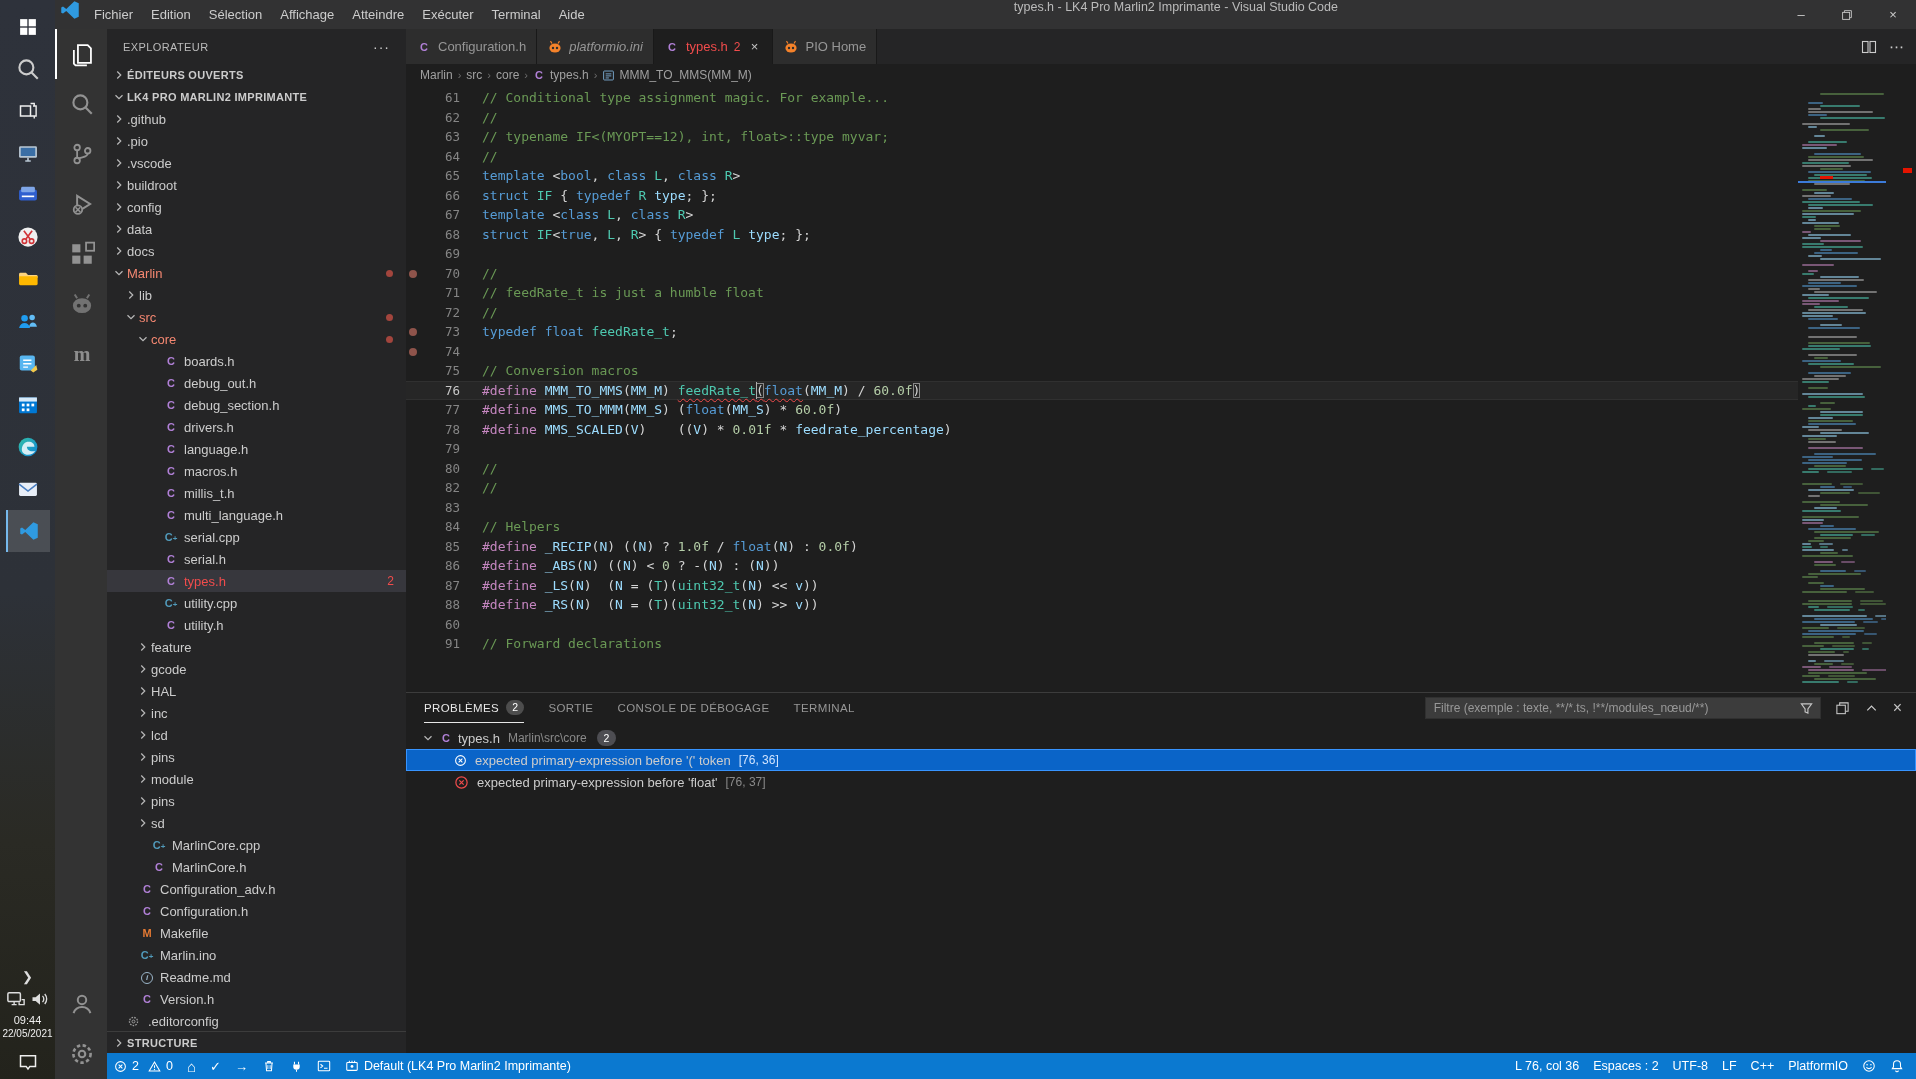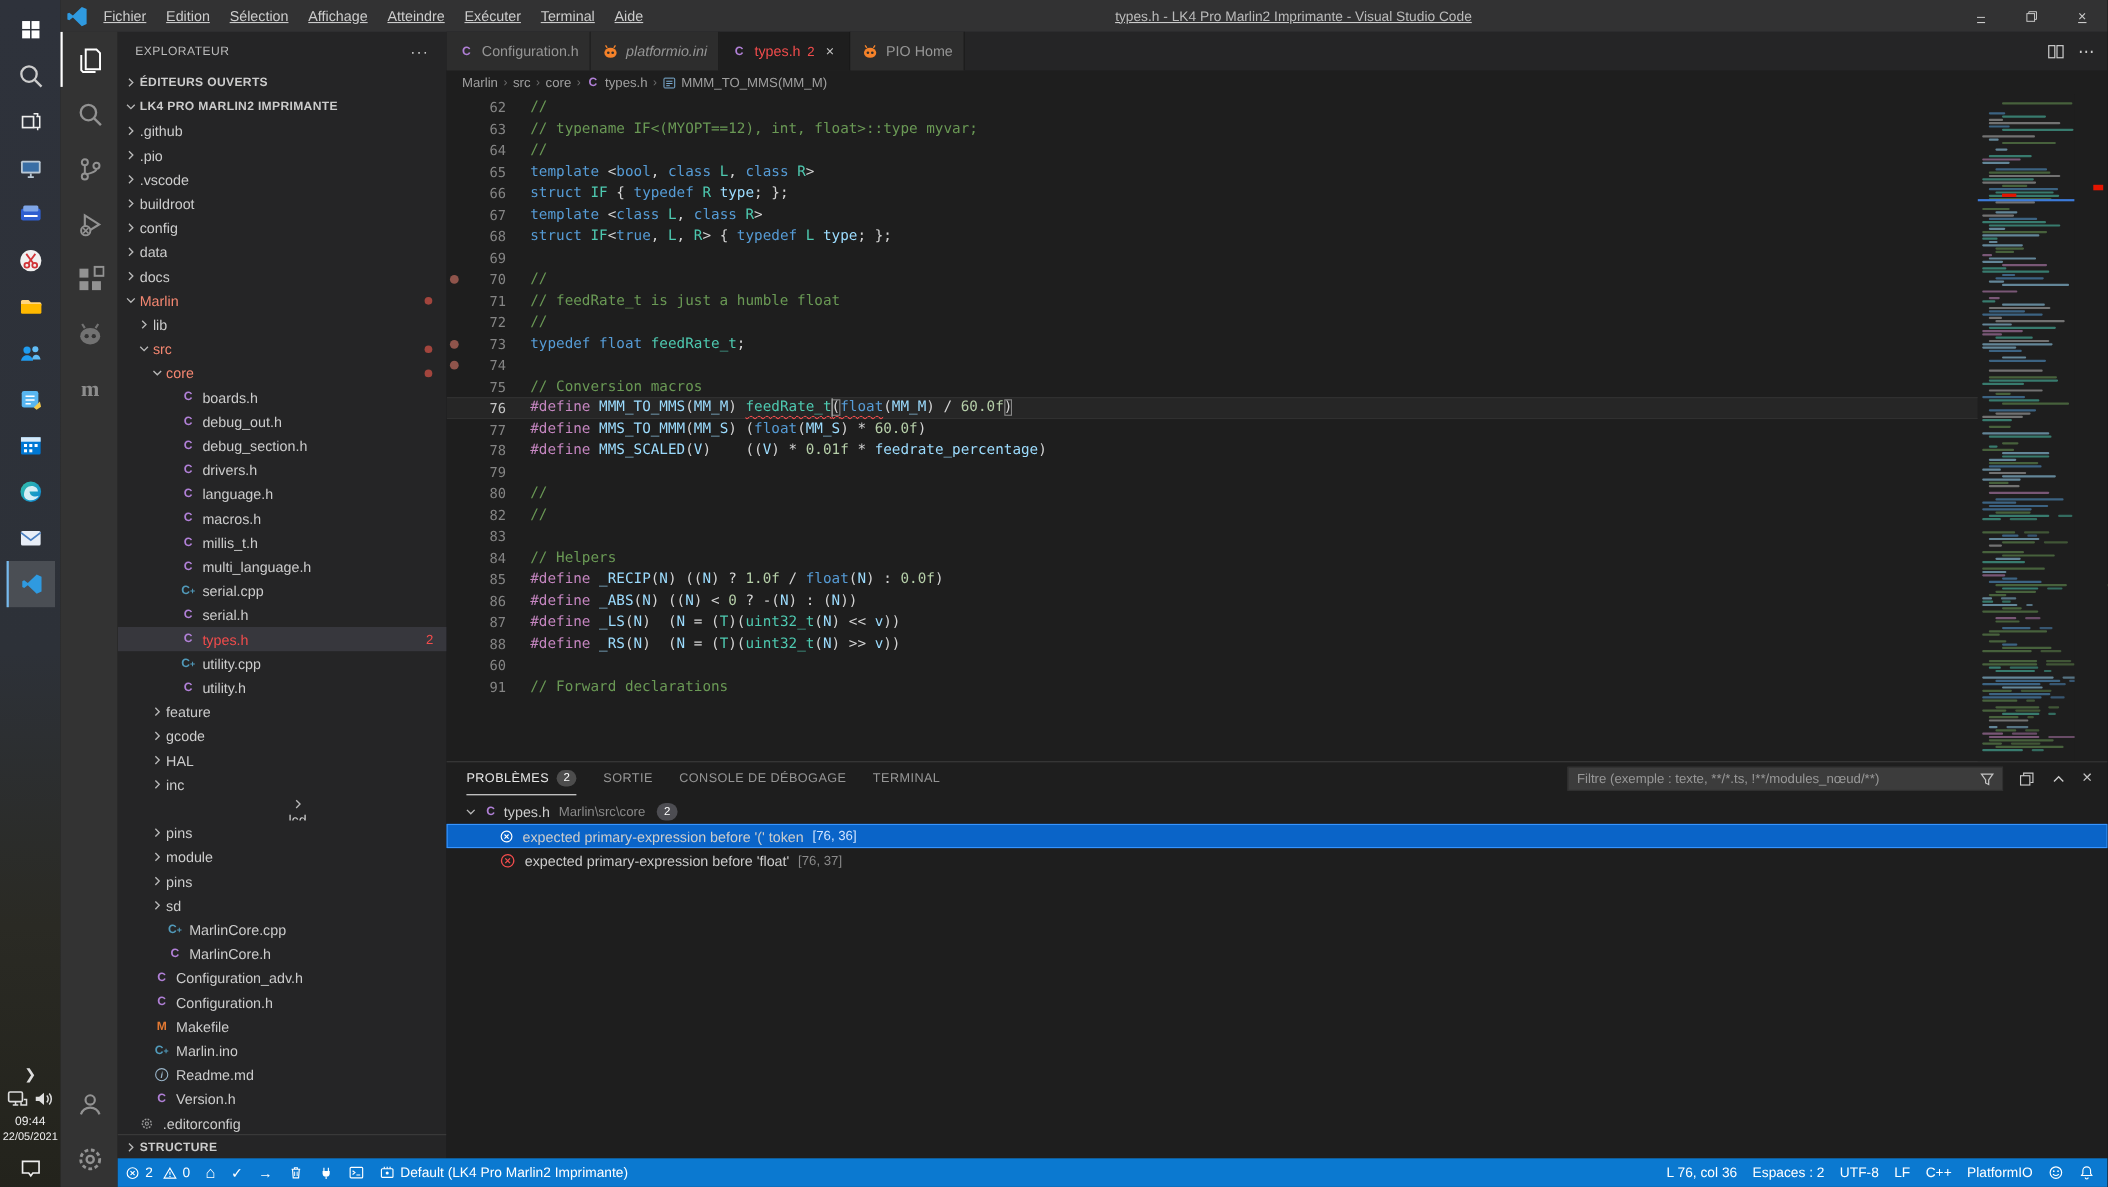--- a/index.html
+++ b/index.html
@@ -11,21 +11,21 @@
   .win-taskbar{width:55px;height:1079px;flex:none;display:flex;flex-direction:column;align-items:center;
     background:linear-gradient(180deg,#2e323b 0%,#2d3138 55%,#2a2a24 78%,#23231c 100%);padding-top:6px;}
   .tb-icon{width:44px;height:42px;display:flex;align-items:center;justify-content:center;flex:none;cursor:pointer;}
   .tb-icon.active-app{background:rgba(255,255,255,.14);border-left:2px solid #76b9ed;}
   .tb-spacer{flex:1;}
   .tb-clock{color:#eee;font-size:11px;text-align:center;line-height:14px;margin:4px 0;}
   .tb-tray{display:flex;gap:4px;align-items:center;}
 
   
   .vscode{flex:1;display:flex;flex-direction:column;height:1079px;min-width:0;}
-  .titlebar{height:29px;flex:none;background:#323233;display:flex;align-items:center;color:#cccccc;font-size:13px;text-decoration:underline;}
+  .titlebar{height:29px;flex:none;background:#323233;display:flex;color:#cccccc;font-size:13px;}
   .tb-logo{width:30px;display:flex;justify-content:center;}
   .menubar{display:flex;}
   .menu-item{padding:0 9px;line-height:29px;cursor:pointer;}
   .win-title{flex:1;text-align:center;color:#bbbbbb;font-size:12.5px;
     white-space:nowrap;overflow:hidden;text-overflow:ellipsis;padding-right:20px;}
   .win-controls{display:flex;height:29px;}
   .wc{width:46px;display:flex;align-items:center;justify-content:center;color:#cccccc;font-size:13px;cursor:pointer;}
 
   .body-row{flex:1;display:flex;min-height:0;}
 
@@ -587,21 +587,21 @@
                   <span class="tlabel">HAL</span>
                 </div>
                 <div class="trow" style="padding-left: 28px;">
                   <span class="chev">
                     <svg width="14" height="14" viewBox="0 0 16 16">
                       <path d="M6 4l4 4-4 4" fill="none" stroke="#b8b8b8" stroke-width="1.4"></path>
                     </svg>
                   </span>
                   <span class="tlabel">inc</span>
                 </div>
-                <div class="trow" style="padding-left: 28px; flex-direction: column;">
+                <div class="trow" style="padding-left: 28px;">
                   <span class="chev">
                     <svg width="14" height="14" viewBox="0 0 16 16">
                       <path d="M6 4l4 4-4 4" fill="none" stroke="#b8b8b8" stroke-width="1.4"></path>
                     </svg>
                   </span>
                   <span class="tlabel">lcd</span>
                 </div>
                 <div class="trow" style="padding-left: 28px;">
                   <span class="chev">
                     <svg width="14" height="14" viewBox="0 0 16 16">
@@ -784,20 +784,25 @@
                     <svg width="13" height="13" viewBox="0 0 16 16">
                       <rect x="2" y="2.5" width="12" height="11" rx="1" fill="none" stroke="#7fb2d9" stroke-width="1.1"></rect>
                       <path d="M4.5 6h7M4.5 8.5h7M4.5 11h4" stroke="#7fb2d9" stroke-width="1.1"></path>
                     </svg>
                   </span>
                   <span>MMM_TO_MMS(MM_M)</span>
                 </span>
               </div>
             <div class="code-wrap">
               <div class="code-scroll" id="codeScroll">
+                  <div class="cl">
+                    <div class="glyph"></div>
+                    <div class="ln">61</div>
+                    <div class="ct"><span class="tk-com">// Conditional type assignment magic. For example...</span></div>
+                  </div>
                   <div class="cl">
                     <div class="glyph"></div>
                     <div class="ln">62</div>
                     <div class="ct"><span class="tk-com">//</span></div>
                   </div>
                   <div class="cl">
                     <div class="glyph"></div>
                     <div class="ln">63</div>
                     <div class="ct"><span class="tk-com">// typename IF&lt;(MYOPT==12), int, float&gt;::type myvar;</span></div>
                   </div>

